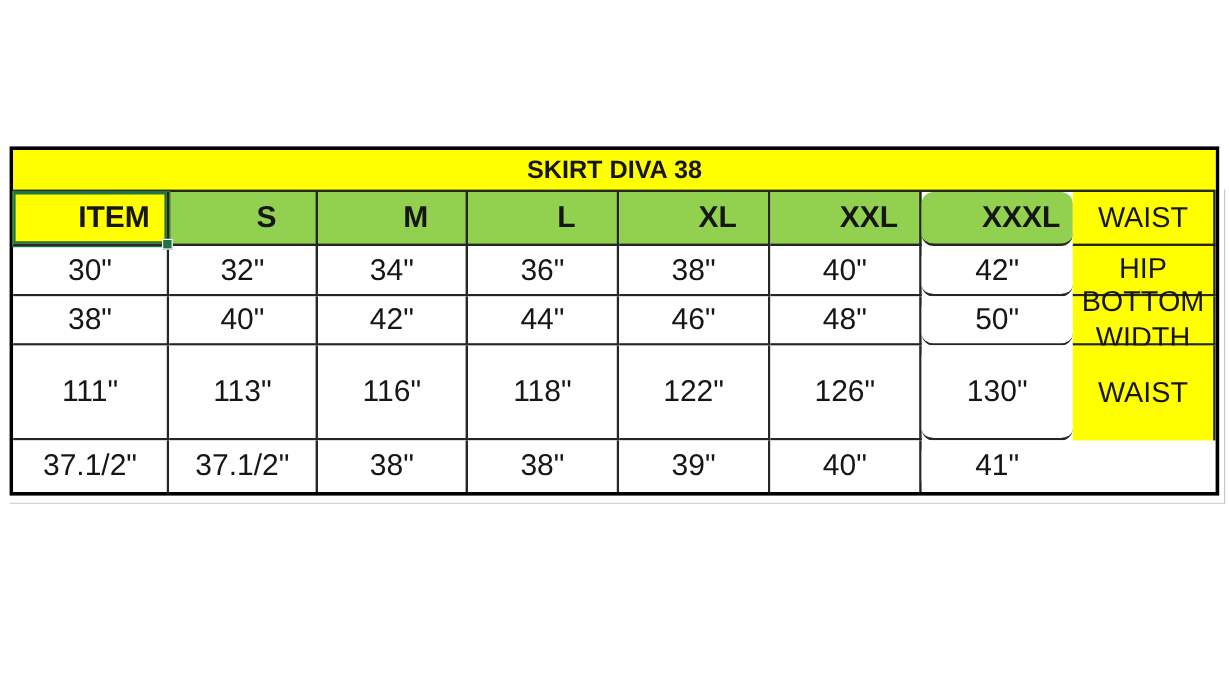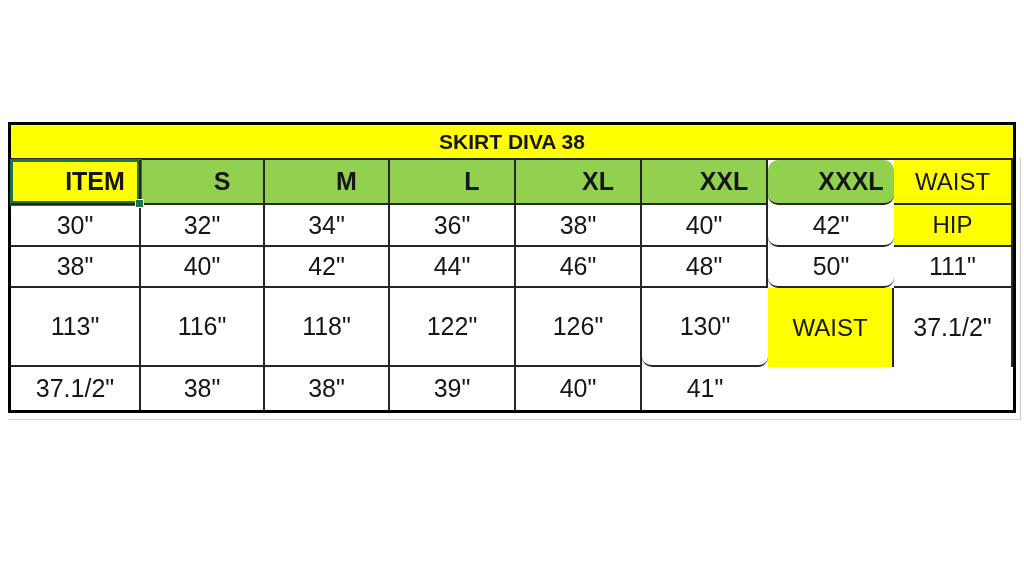--- a/index.html
+++ b/index.html
@@ -129,20 +129,21 @@
 
     <div class="cell lbl">HIP</div>
     <div class="cell val">38"</div>
     <div class="cell val">40"</div>
     <div class="cell val">42"</div>
     <div class="cell val">44"</div>
     <div class="cell val">46"</div>
     <div class="cell val">48"</div>
     <div class="cell val last-col">50"</div>
 
+    <div class="cell lbl">BOTTOM WIDTH</div>
     <div class="cell val">111"</div>
     <div class="cell val">113"</div>
     <div class="cell val">116"</div>
     <div class="cell val">118"</div>
     <div class="cell val">122"</div>
     <div class="cell val">126"</div>
     <div class="cell val last-col">130"</div>
 
     <div class="cell lbl last-row">WAIST</div>
     <div class="cell val last-row">37.1/2"</div>

